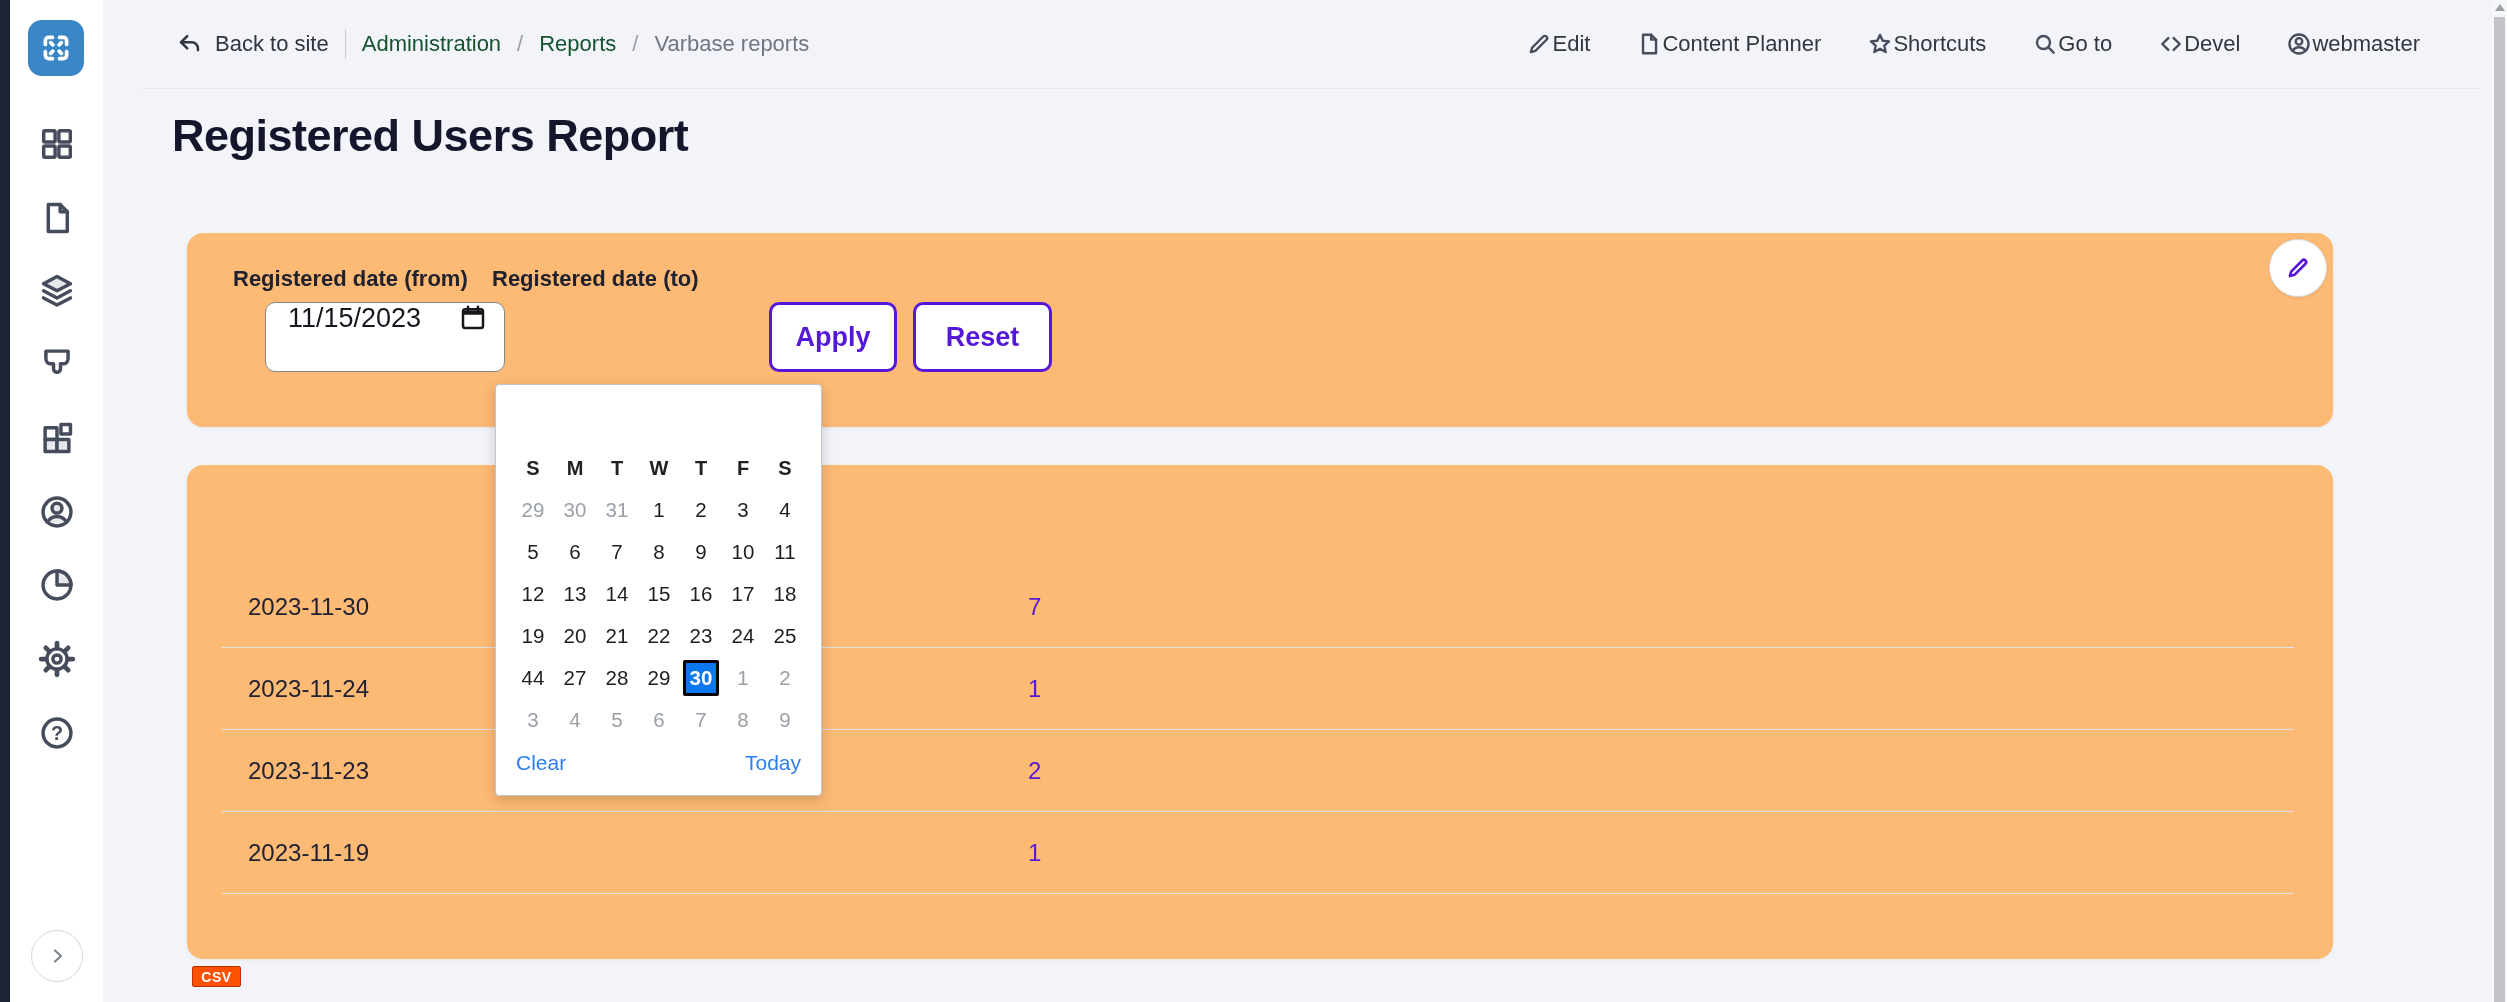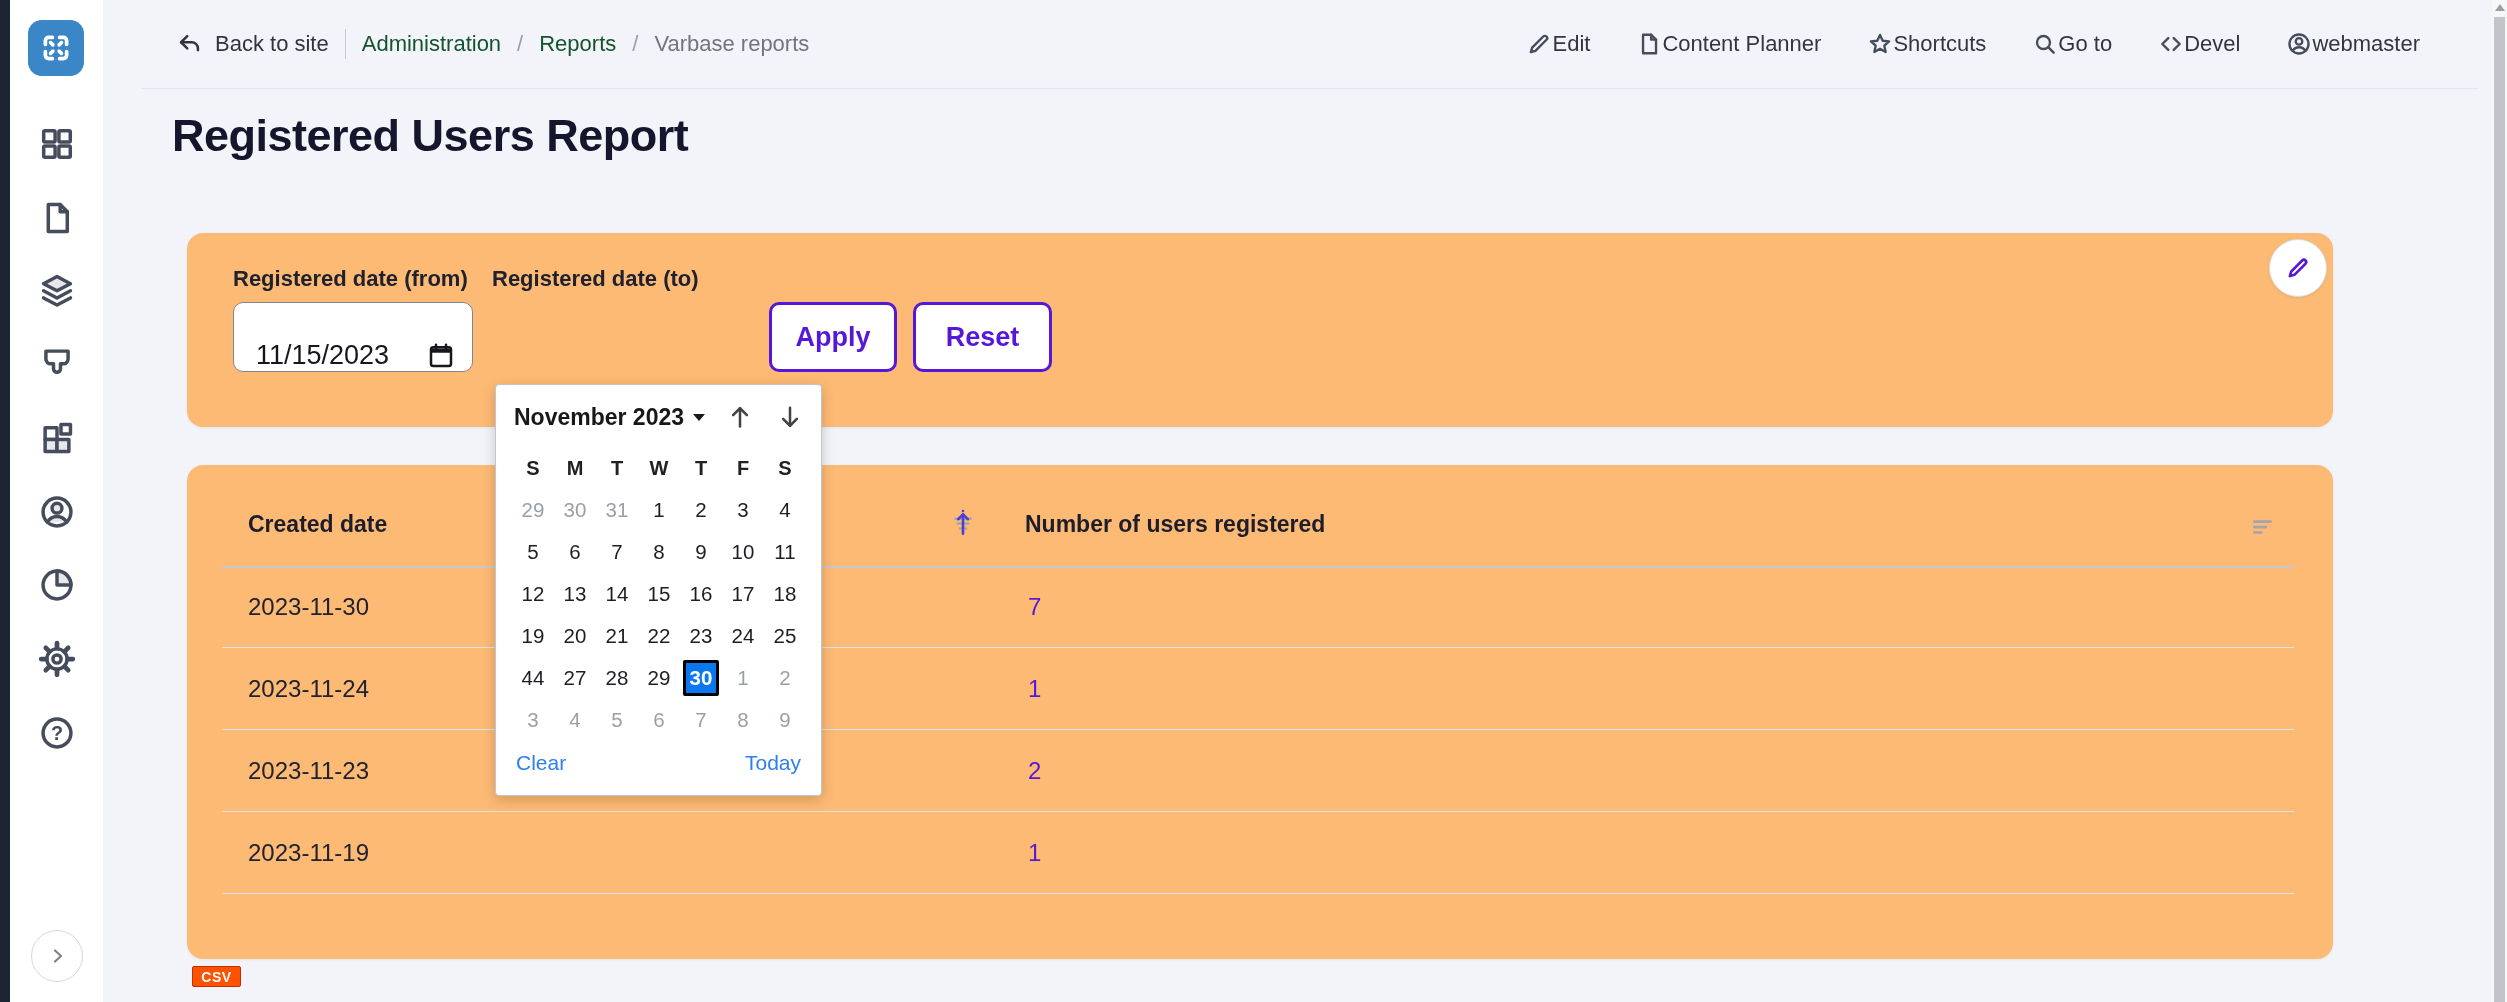--- a/index.html
+++ b/index.html
@@ -27,22 +27,22 @@
   .topmenu{position:absolute;right:87px;top:0;height:88px;display:flex;align-items:center;gap:46px;}
   .tm-item{display:flex;align-items:center;font-size:22px;color:#33363f;cursor:pointer;}
   
   .page-title{position:absolute;left:172px;top:110px;font-size:45px;font-weight:700;color:#15152b;letter-spacing:-0.5px;}
   
   .card{position:absolute;left:187px;width:2146px;background:#fdba74;border-radius:16px;box-shadow:0 1px 3px rgba(22,22,40,0.06);}
   .card-filter{top:233px;height:194px;}
   .card-table{top:465px;height:494px;}
   .flabel{position:absolute;top:33px;font-size:22px;font-weight:600;color:#20212f;}
   .dinput{position:absolute;top:69px;height:70px;border-radius:10px;background:#fff;border:1px solid #83858d;
-          display:flex;align-items:flex-end;justify-content:space-between;font-size:27px;color:#16161f;
-          padding:0 16px 0 22px;box-sizing:border-box;cursor:text;}
+          display:flex;align-items:flex-start;justify-content:space-between;font-size:27px;color:#16161f;
+          padding:0 16px 0 22px;box-sizing:border-box;cursor:text;margin-left:32px;}
   .dinput.focused{border:2px solid #1d1f24;box-shadow:0 0 0 4px var(--focus_ring_blue,#86b2f3);}
   .sel-seg{background:var(--selection_indigo,#4531d6);color:#fff;padding:1px 2px;}
   .btn{position:absolute;top:69px;height:70px;border-radius:10px;background:#fff;
        border:3px solid var(--accent_purple,#5618d8);color:var(--accent_purple,#5618d8);
        font-size:27px;font-weight:600;display:flex;align-items:center;justify-content:center;box-sizing:border-box;cursor:pointer;}
   .edit-circle{position:absolute;left:2082px;top:6px;width:56px;height:56px;border-radius:50%;background:#fff;
                border:1px solid #d9dbe0;box-shadow:0 1px 3px rgba(0,0,0,0.08);display:flex;align-items:center;justify-content:center;cursor:pointer;}
   
   .cal{position:absolute;left:495px;top:384px;width:325px;height:410px;background:#fff;border:1px solid #c3c4c9;
        border-radius:4px;box-shadow:0 4px 14px rgba(0,0,0,0.18);z-index:10;}
@@ -286,40 +286,20 @@
     <div class="btn" style="left:726px;width:139px">Reset</div>
 
     <div class="edit-circle">
       <svg width="26" height="26" viewBox="0 0 24 24">
           <path d="M4.5 19.5l1.2-4.2L15.9 5.1a2.1 2.1 0 0 1 3 3L8.7 18.3 4.5 19.5z" fill="none" stroke="#5618d8" stroke-width="2.4" stroke-linecap="round" stroke-linejoin="round"></path>
         </svg>
     </div>
   </div>
 
   <div class="cal">
-    <div class="cal-header">
-      <span class="cal-month">
-        <span>November 2023</span>
-        <span class="caret-down"></span>
-      </span>
-      <span class="cal-nav">
-        <svg class="navbtn" width="30" height="30" viewBox="0 0 24 24">
-            <g fill="none" stroke="#3f4246" stroke-width="2" stroke-linecap="round" stroke-linejoin="round">
-              <path d="M12 19.5V5"></path>
-              <path d="M6.5 10.5 12 5l5.5 5.5"></path>
-            </g>
-          </svg>
-        <svg class="navbtn" width="30" height="30" viewBox="0 0 24 24">
-            <g fill="none" stroke="#3f4246" stroke-width="2" stroke-linecap="round" stroke-linejoin="round">
-              <path d="M12 4.5V19"></path>
-              <path d="M6.5 13.5 12 19l5.5-5.5"></path>
-            </g>
-          </svg>
-      </span>
-    </div>
     <div class="cal-weekdays">
       <span class="cal-wd">S</span>
       <span class="cal-wd">M</span>
       <span class="cal-wd">T</span>
       <span class="cal-wd">W</span>
       <span class="cal-wd">T</span>
       <span class="cal-wd">F</span>
       <span class="cal-wd">S</span>
     </div>
     <div class="cal-days">
@@ -366,41 +346,20 @@
         <div class="cal-day muted">8</div>
         <div class="cal-day muted">9</div>
       </div>
     <div class="cal-footer">
       <span>Clear</span>
       <span>Today</span>
     </div>
   </div>
 
   <div class="card card-table">
-    <div class="thead">
-      <span class="th-label" style="left:26px">Created date</span>
-      <svg class="sort-icon" width="26" height="28" viewBox="0 0 24 26">
-        <g stroke="#a0a3ab" stroke-width="2">
-            <line x1="4" y1="9" x2="20" y2="9"></line>
-            <line x1="6" y1="13.5" x2="18" y2="13.5"></line>
-            <line x1="8" y1="18" x2="16" y2="18"></line>
-          </g>
-        <g fill="none" stroke="#4b3ed6" stroke-width="2.4" stroke-linecap="round" stroke-linejoin="round">
-            <path d="M12 23V5"></path>
-            <path d="M7.5 9.5 12 5l4.5 4.5"></path>
-          </g>
-        <circle cx="12" cy="1.8" r="1.2" fill="#4b3ed6"></circle>
-      </svg>
-      <span class="th-label" style="left:803px">Number of users registered</span>
-      <svg class="filter-icon" width="26" height="26" viewBox="0 0 24 24">
-        <g stroke="#a2a5ad" stroke-width="2.5" stroke-linecap="round">
-            <path d="M4 8h15M4 13h10.5M4 18h6.5"></path>
-          </g>
-      </svg>
-    </div>
     <div class="tbody">
         <div class="trow">
           <span class="tcell-date">2023-11-30</span>
           <span class="tcell-num">7</span>
         </div>
         <div class="trow">
           <span class="tcell-date">2023-11-24</span>
           <span class="tcell-num">1</span>
         </div>
         <div class="trow">

